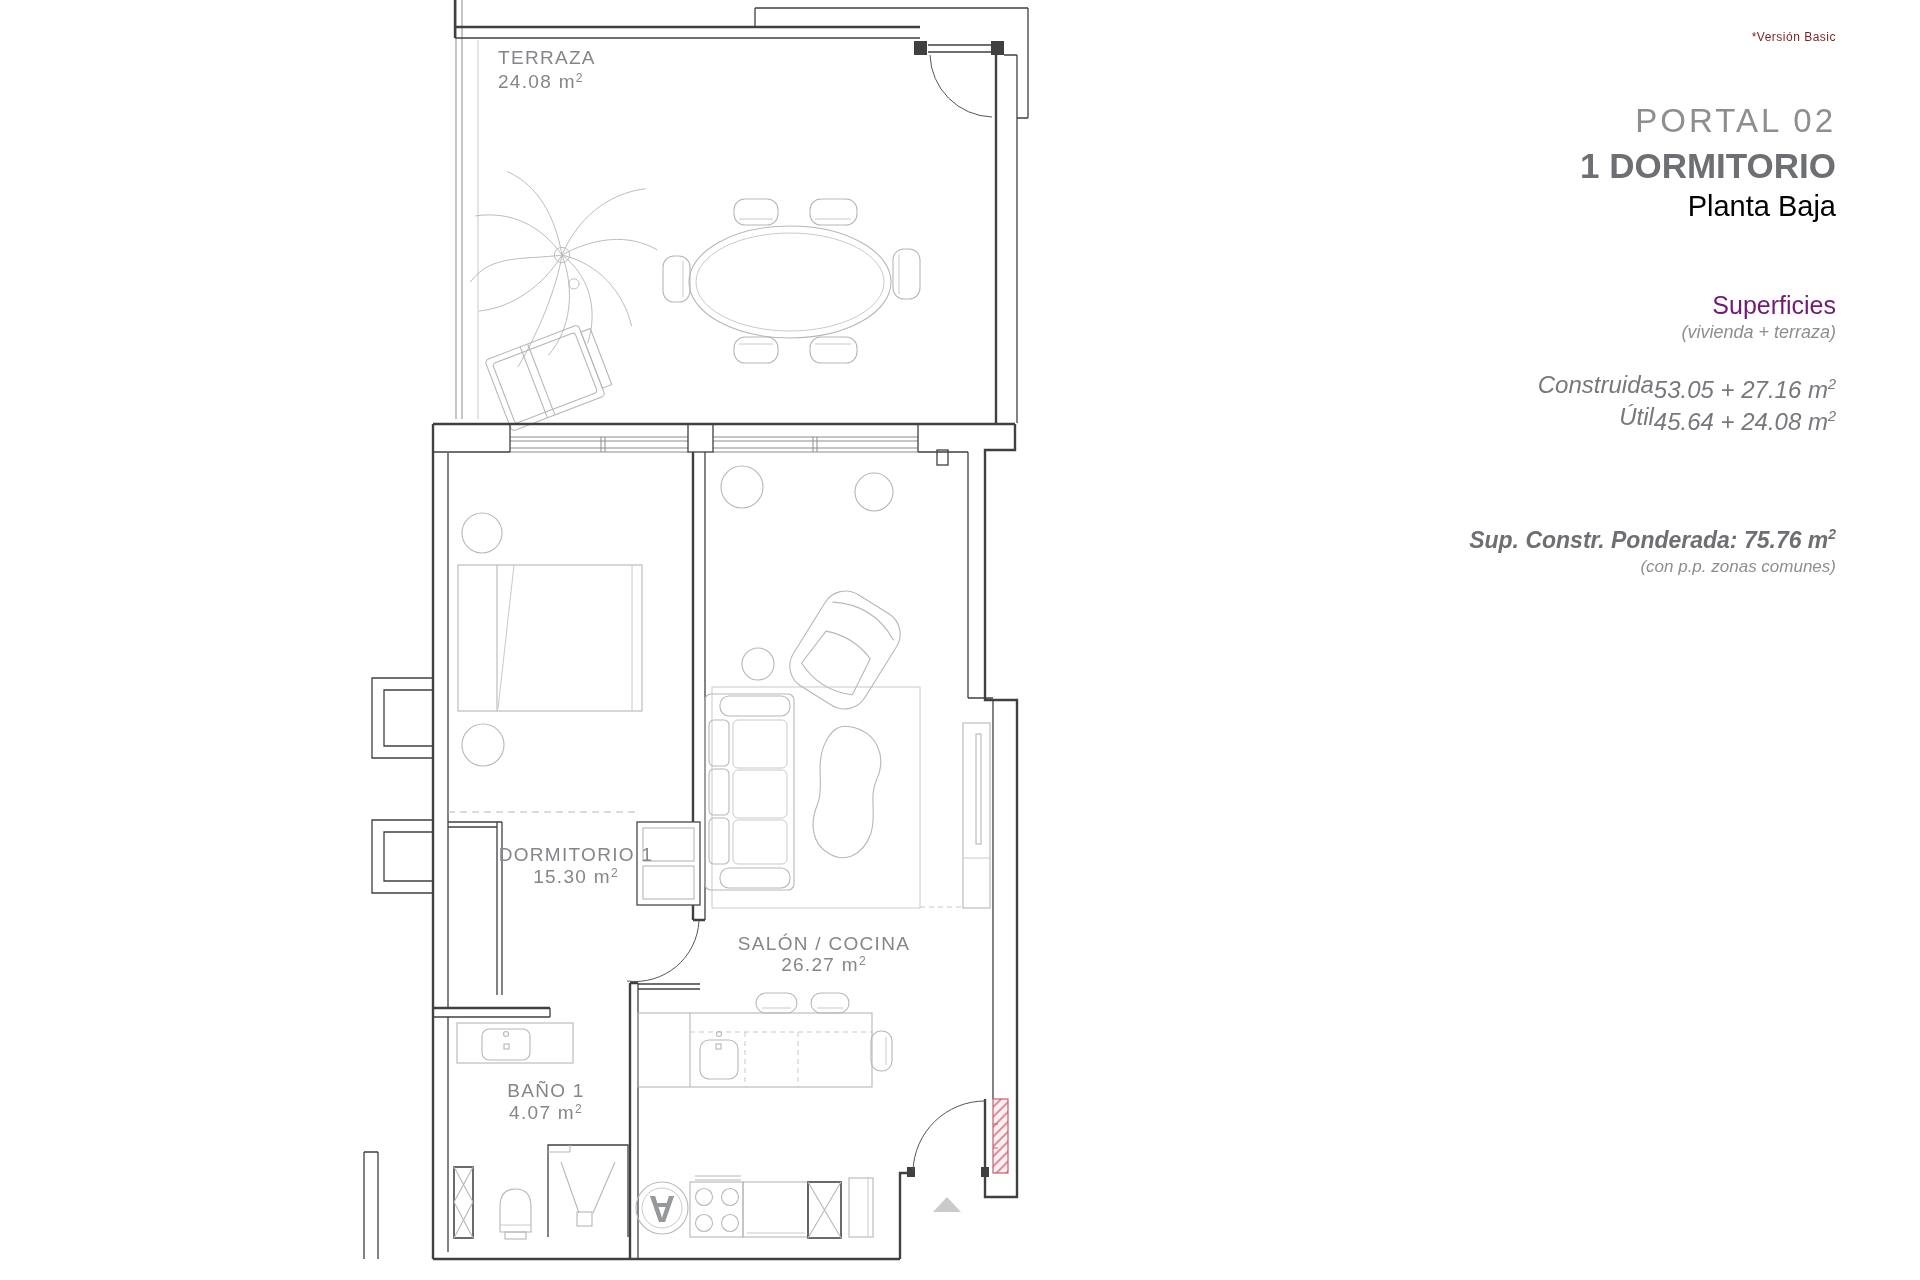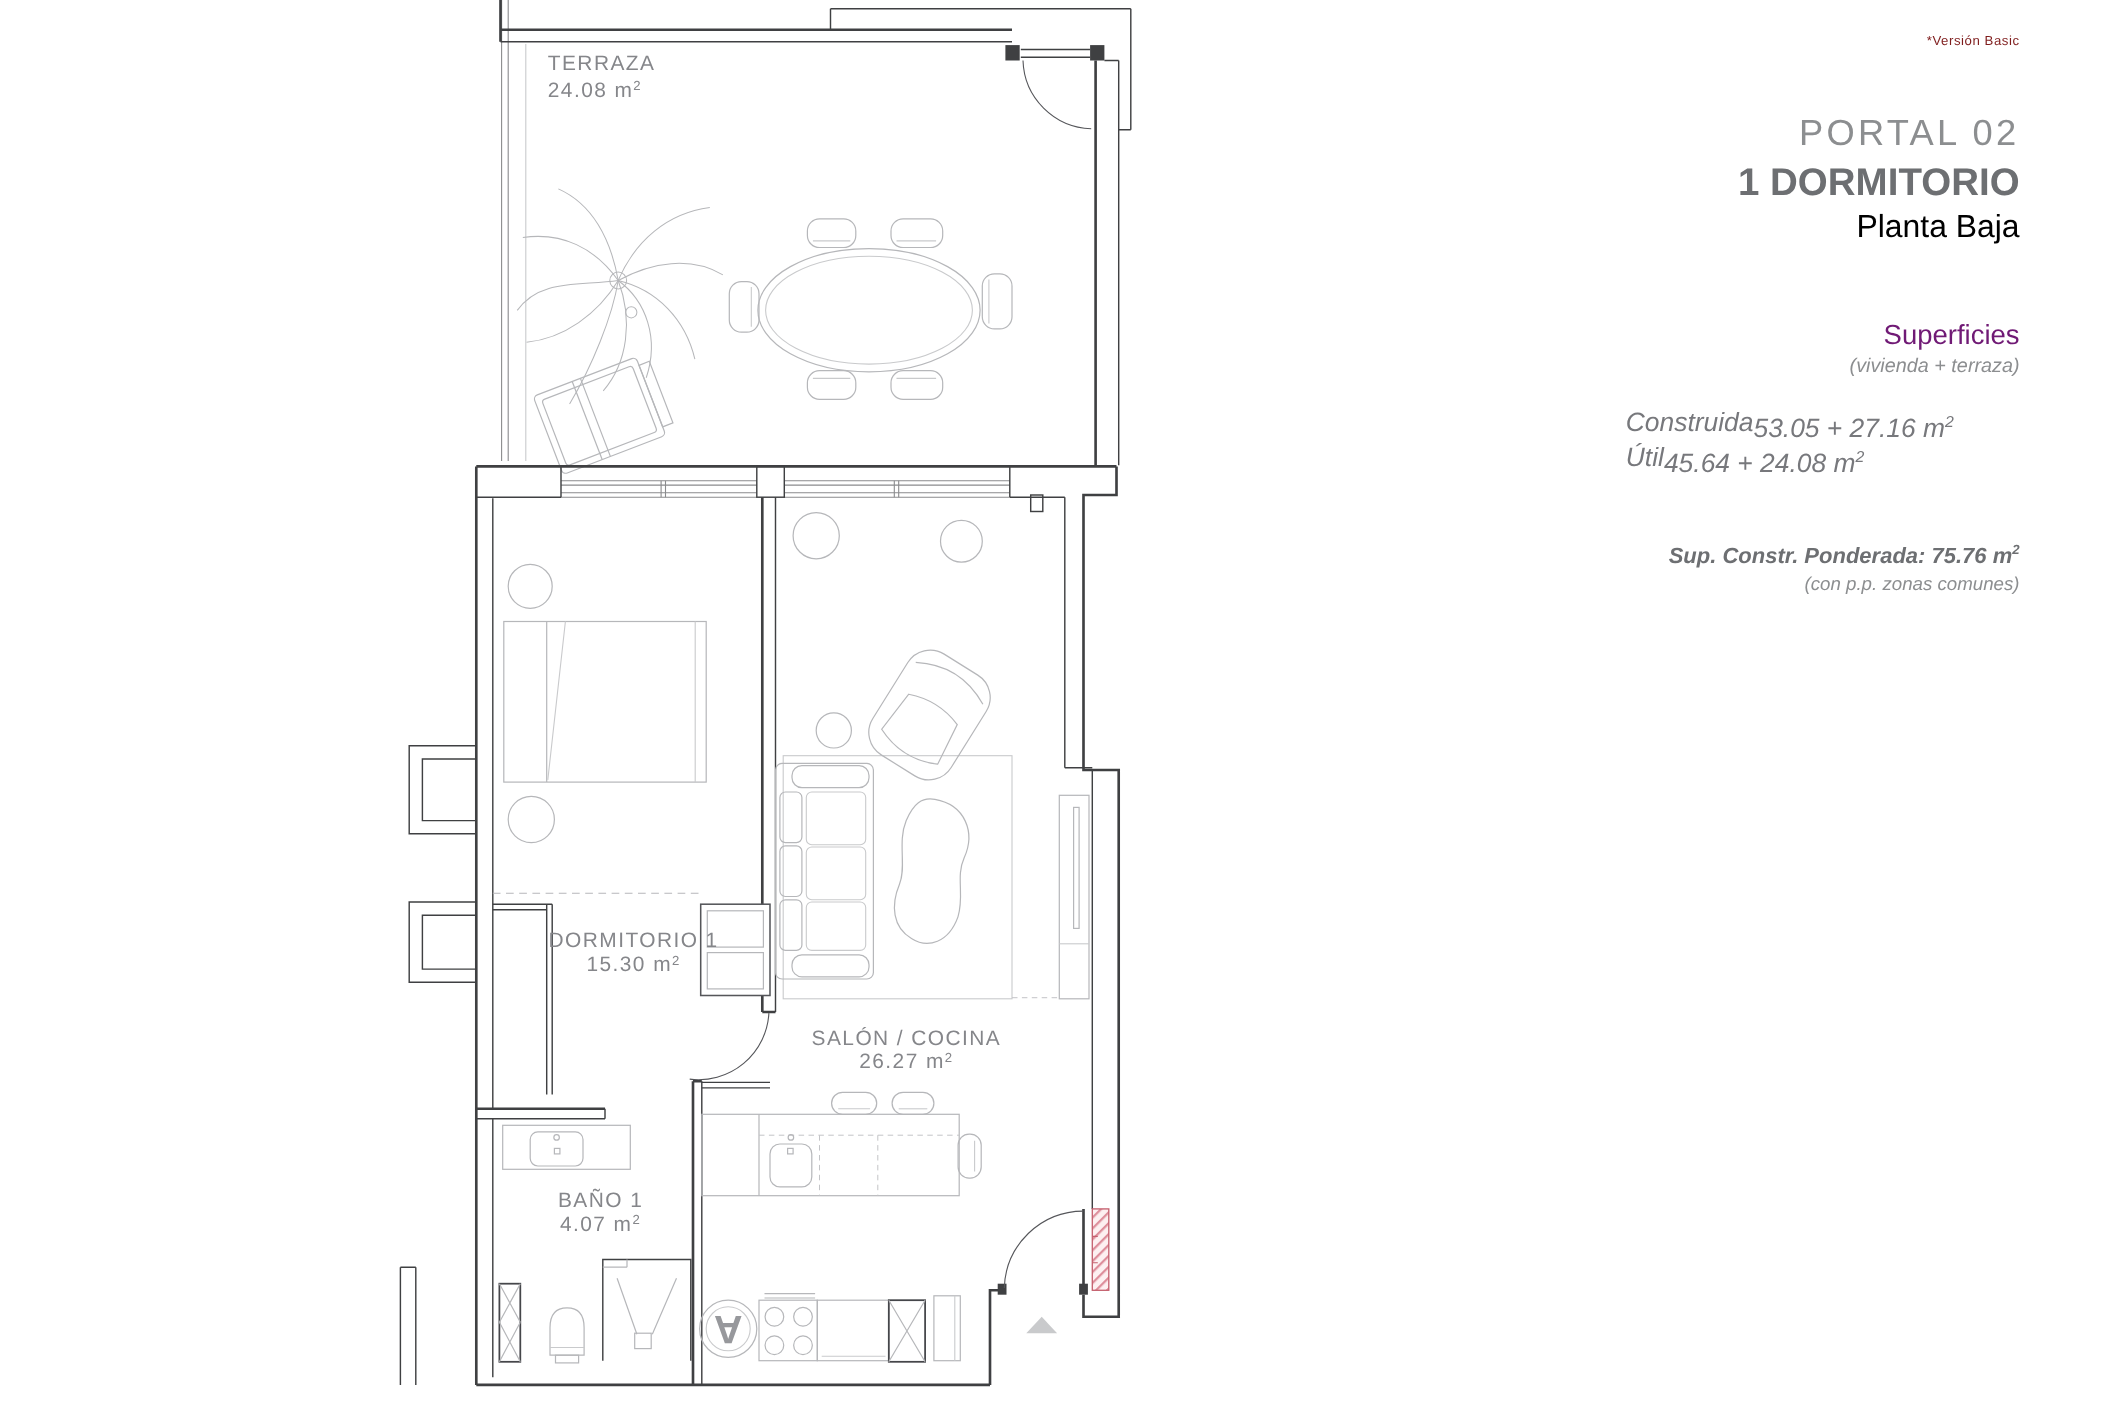--- a/index.html
+++ b/index.html
@@ -10,23 +10,23 @@
   
   .info{position:absolute;top:30px;left:1430px;width:406px;text-align:right;color:#77787c;}
   .version-note{font-size:12px;color:#7f1d1d;letter-spacing:.5px;margin-bottom:58px;}
   .portal{font-size:33px;color:#8c8e90;letter-spacing:3px;margin-bottom:6px;}
   .unit{font-size:44px;font-weight:bold;color:#6d6f72;letter-spacing:1px;line-height:1.0;}
   .type{font-size:35px;font-weight:bold;color:#6d6f72;margin-top:4px;}
   .floor{font-size:29px;color:#000000;margin-top:4px;}
   .surf-title{font-size:25px;font-weight:normal;color:#701a75;margin-top:68px;}
   .surf-sub{font-size:18px;font-style:italic;color:#8c8e90;margin-top:2px;}
   .surf-rows{margin-top:28px;font-size:24px;font-style:italic;color:#77787c;}
-  .surf-row{display:flex;justify-content:flex-start;line-height:27px;margin-left:48px;}
+  .surf-row{display:flex;justify-content:flex-end;line-height:27px;margin-left:48px;}
   .surf-row .lbl{text-align:left;}
-  .weighted{font-size:20px;font-weight:bold;font-style:italic;color:#6d6f72;margin-top:58px;}
+  .weighted{font-size:23px;font-weight:bold;font-style:italic;color:#6d6f72;margin-top:92px;}
   .weighted-note{font-size:17px;font-style:italic;color:#8c8e90;margin-top:3px;}
   sup{font-size:60%;}
 
   
   .w2{stroke:#3f4042;stroke-width:2.4;fill:none;}
   .w1{stroke:#3f4042;stroke-width:1.3;fill:none;}
   .thin{stroke:#8a8b8d;stroke-width:1;fill:none;}
   .furn{stroke:#b6b7ba;stroke-width:1.1;fill:none;}
   .furnl{stroke:#c9cacc;stroke-width:1;fill:none;}
   .dash{stroke:#b6b7ba;stroke-width:1;fill:none;stroke-dasharray:7 5;}

